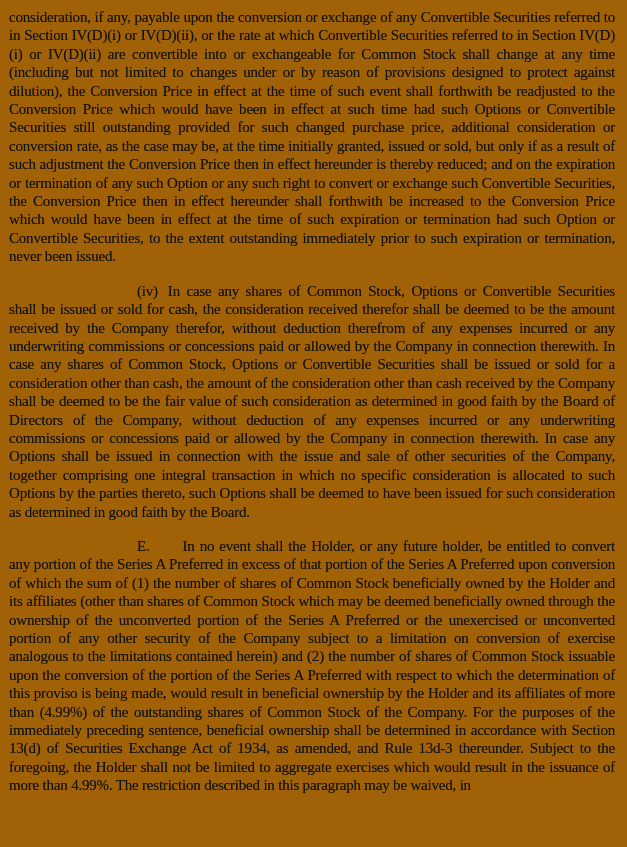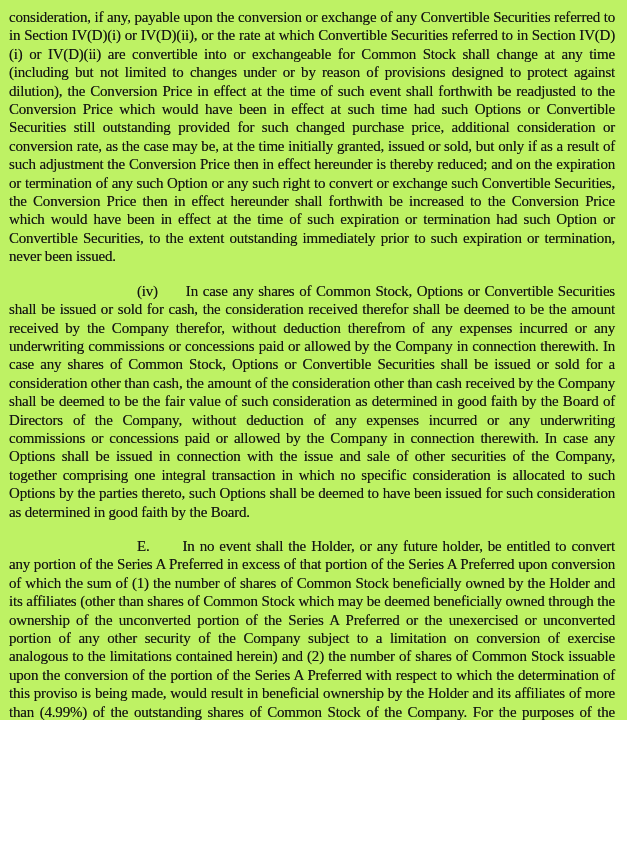--- a/index.html
+++ b/index.html
@@ -3,42 +3,42 @@
 <meta charset="utf-8">
 <style>
   html, body {
     margin: 0;
     padding: 0;
     background: #ffffff;
   }
   .page {
     position: relative;
     width: 627px;
-    height: 720px;
+    height: 847px;
     box-sizing: border-box;
-    background: #bef264;
+    background: #a16207;
     padding: 8px 12px 0 9px;
     overflow: hidden;
     font-family: "Liberation Serif", "DejaVu Serif", serif;
     font-size: 15px;
     line-height: 18.4px;
     letter-spacing: -0.2px;
     color: #141414;
     text-align: justify;
     
     text-shadow: 0 0 0.5px rgba(0,0,0,0.55);
   }
   .para {
     margin: 0 0 16px 0;
   }
   .para.indented {
     text-indent: 128px;
   }
   .para-iv .label {
-    margin-right: 28px;
+    margin-right: 10px;
   }
   .para-e .label {
     margin-right: 33px;
   }
 </style>
 </head>
 <body>
 
 <div class="page">
 

